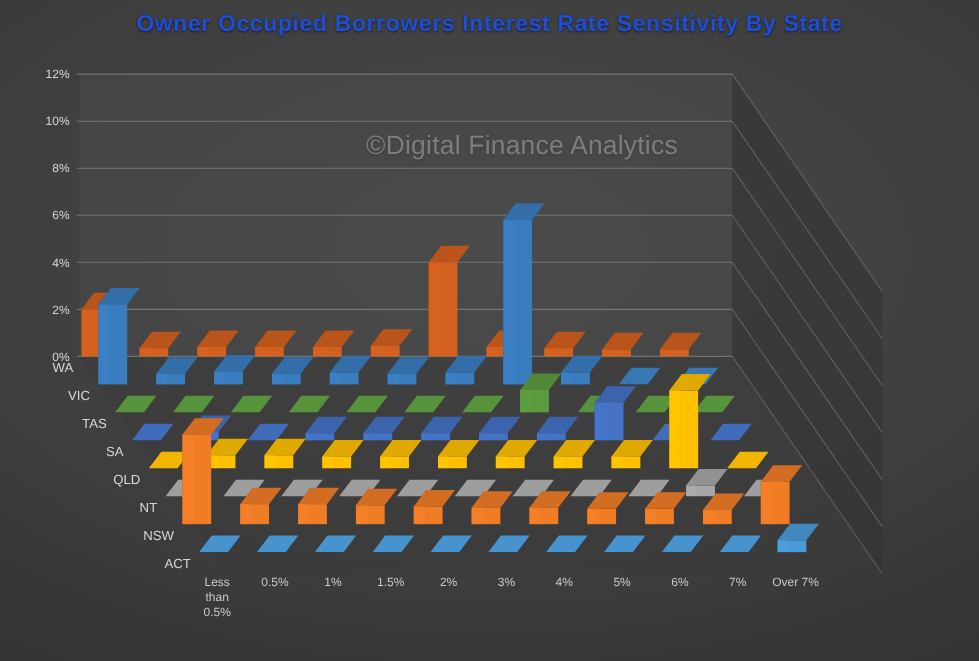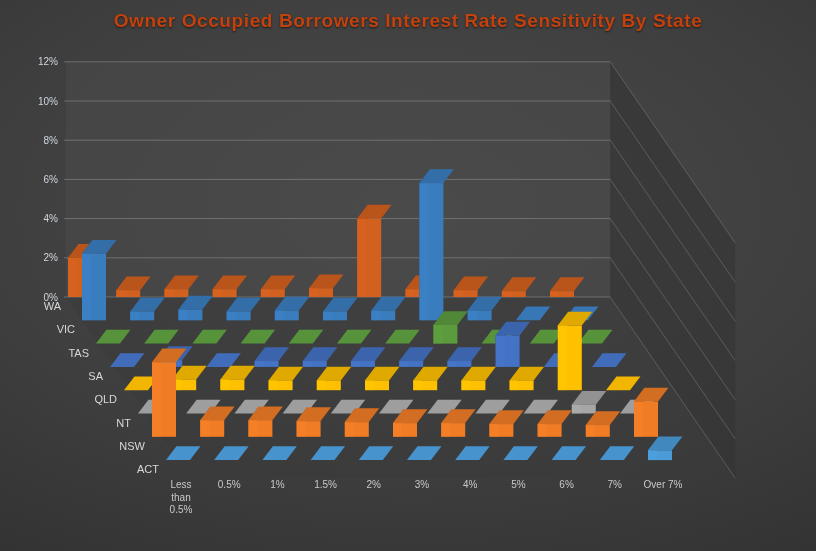--- a/index.html
+++ b/index.html
@@ -4,39 +4,40 @@
 <style>
   html,body{margin:0;padding:0;}
   body{
     width:816px;height:551px;overflow:hidden;
     font-family:"Liberation Sans",sans-serif;
     background:radial-gradient(ellipse 130% 110% at 50% 38%, #4a4a4a 0%, #3e3e3e 42%, #2f2f2f 78%, #262626 100%);
   }
   #root{position:relative;width:816px;height:551px;}
   #chart-title{
     position:absolute;top:10px;left:0;width:816px;text-align:center;
-    color:#c2410c;font-size:19px;font-weight:bold;letter-spacing:.6px;
+    color:#1d4ed8;font-size:19px;font-weight:bold;letter-spacing:.6px;
     text-shadow:0 1px 2px rgba(0,0,0,.6);
   }
   #watermark{
     position:absolute;left:305px;top:108px;
     color:#cfcfcf;font-size:22px;opacity:.85;letter-spacing:.2px;
     text-shadow:0 1px 2px rgba(0,0,0,.5);
     pointer-events:none;
   }
   svg{position:absolute;left:0;top:0;}
   .ytick{fill:#cfd6dd;font-size:10px;text-anchor:end;}
   .xtick{fill:#c9c9c9;font-size:10px;text-anchor:middle;}
   .stick{fill:#d8d8d8;font-size:11px;text-anchor:end;}
 </style>
 </head>
 <body>
 
 <div id="root">
   <div id="chart-title">Owner Occupied Borrowers Interest Rate Sensitivity By State</div>
+  <div id="watermark">©Digital Finance Analytics</div>
   <svg id="plot" width="816" height="551">
       <g>
         <rect x="66" y="61.79999999999998" width="544.2" height="235.20000000000002" fill="#4a4a4a" opacity="0.55"></rect>
         <polygon points="610.2,61.79999999999998 735.2,242.89999999999998 735.2,478.1 610.2,297" fill="#333333" opacity="0.6"></polygon>
         <polygon points="66,297 610.2,297 735.2,478.1 191,478.1" fill="#3a3a3a" opacity="0.5"></polygon>
       </g>
       <g>
         <line x1="64" y1="297" x2="610.2" y2="297" stroke="#9a9a9a" stroke-width="0.9" opacity="0.55"></line>
         <line x1="610.2" y1="297" x2="735.2" y2="478.1" stroke="#9a9a9a" stroke-width="0.9" opacity="0.4"></line>
         <text x="58" y="300.5" class="ytick">0%</text>

